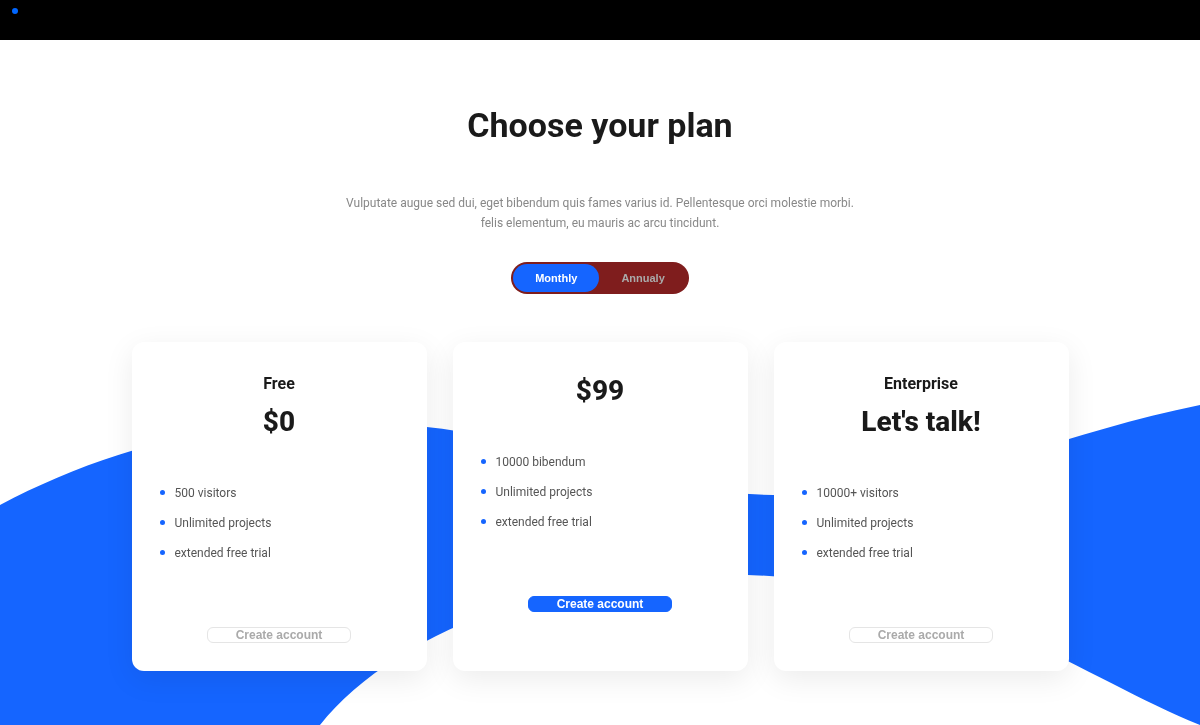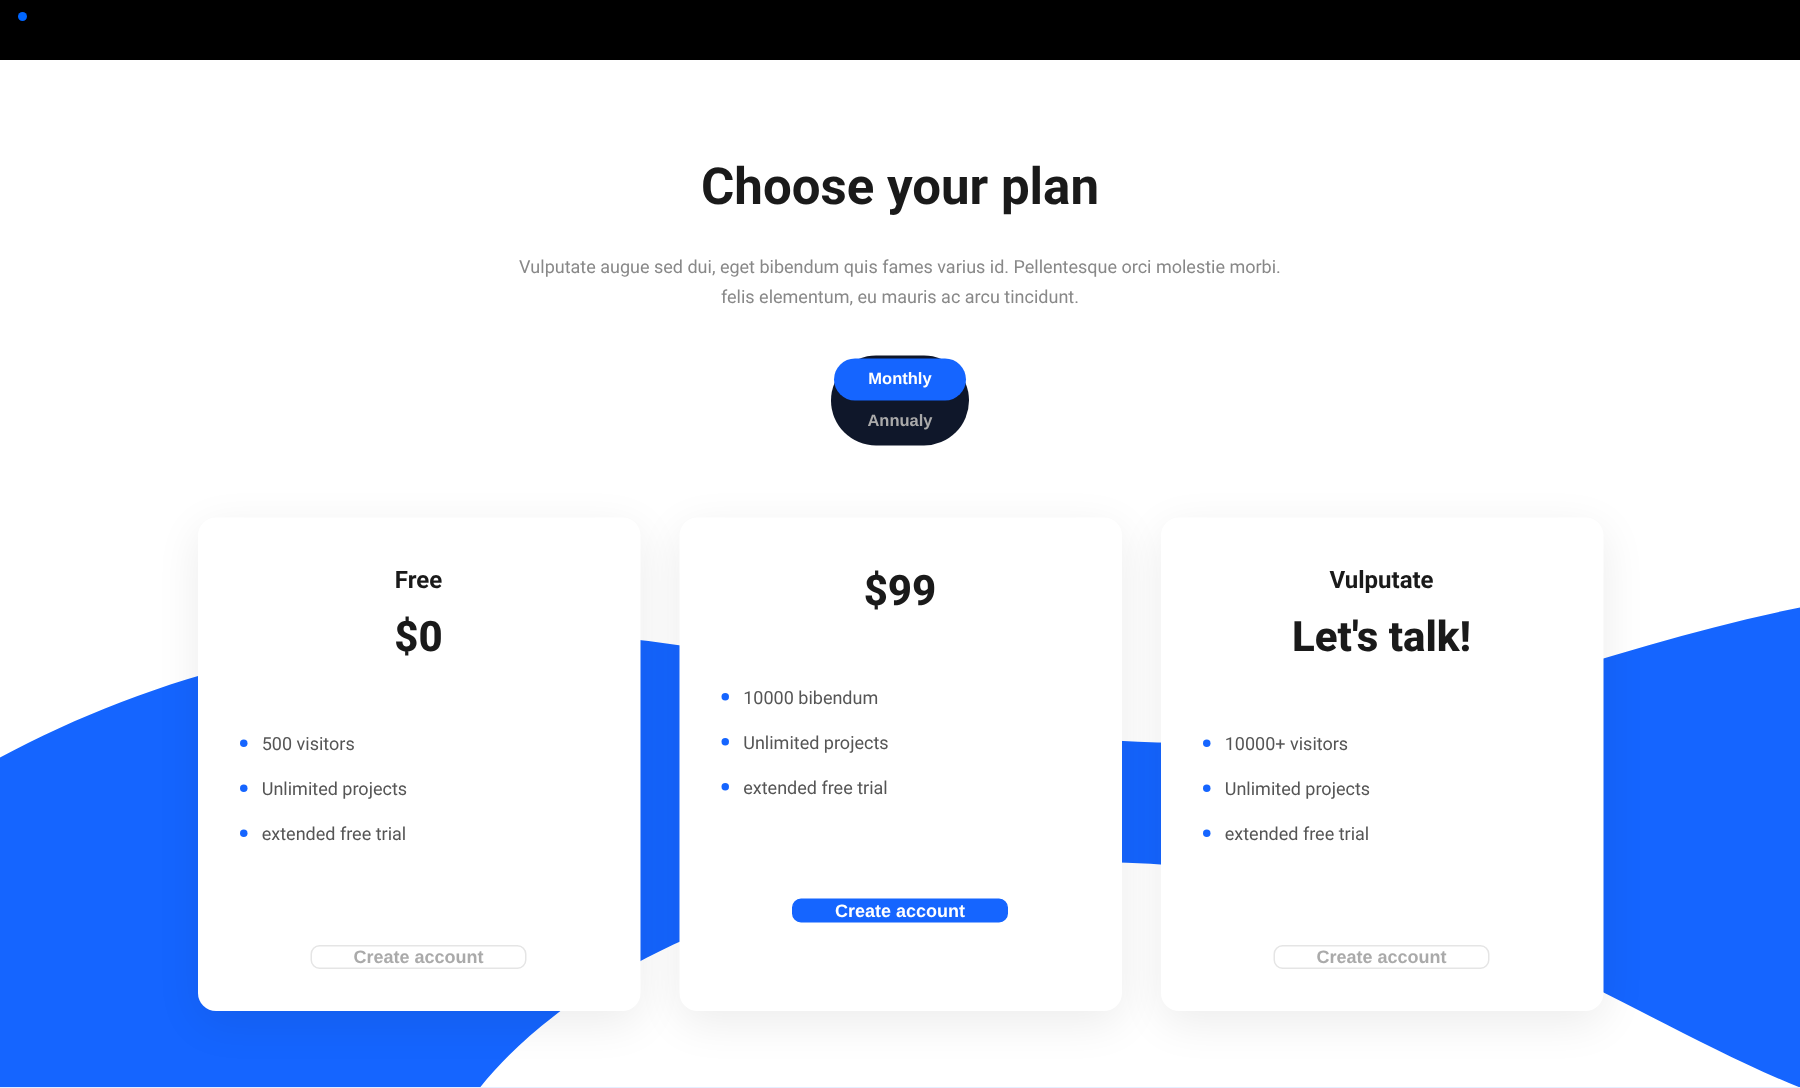--- a/index.html
+++ b/index.html
@@ -40,36 +40,35 @@
     .content {
       position: relative;
       z-index: 1;
       padding-top: 65px;
       text-align: center;
     }
     .heading {
       font-size: 34px;
       font-weight: 700;
       color: #1a1a1a;
-      margin-bottom: 23px;
+      margin-bottom: 48px;
     }
     .subtitle {
       font-size: 12px;
       color: #888;
       line-height: 1.7;
       max-width: 560px;
       margin: 16px auto 28px;
     }
     .toggle-wrap {
       display: inline-flex;
-      background: #0f172a;
+      background: #7f1d1d;
       border-radius: 999px;
       padding: 2px;
       margin-bottom: 48px;
-      flex-direction: column;
     }
     .toggle-btn {
       padding: 8px 22px;
       border-radius: 999px;
       font-size: 11px;
       font-weight: 600;
       cursor: pointer;
       border: none;
       background: transparent;
       color: #aaa;
@@ -182,21 +181,21 @@
       <div class="plan-price">$99</div>
       <ul class="features">
         <li>10000 bibendum</li>
         <li>Unlimited projects</li>
         <li>extended free trial</li>
       </ul>
       <button class="cta-btn primary">Create account</button>
     </div>
 
     <div class="card">
-      <div class="plan-name">Vulputate</div>
+      <div class="plan-name">Enterprise</div>
       <div class="plan-price">Let's talk!</div>
       <ul class="features">
         <li>10000+ visitors</li>
         <li>Unlimited projects</li>
         <li>extended free trial</li>
       </ul>
       <button class="cta-btn">Create account</button>
     </div>
   </div>
 </div>

